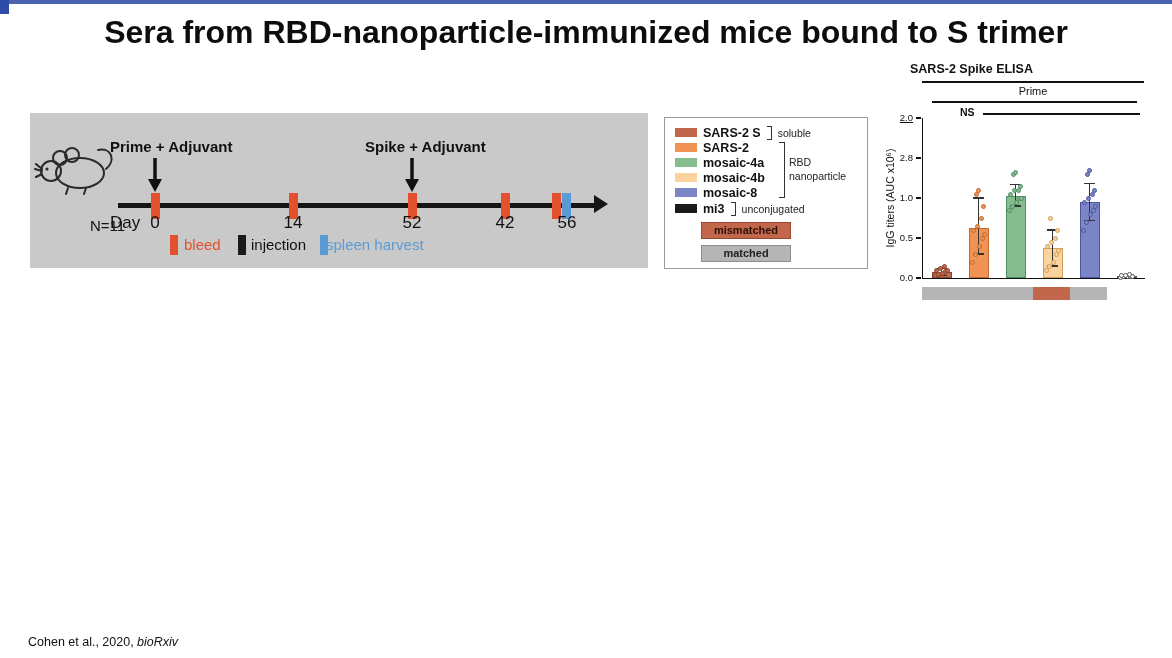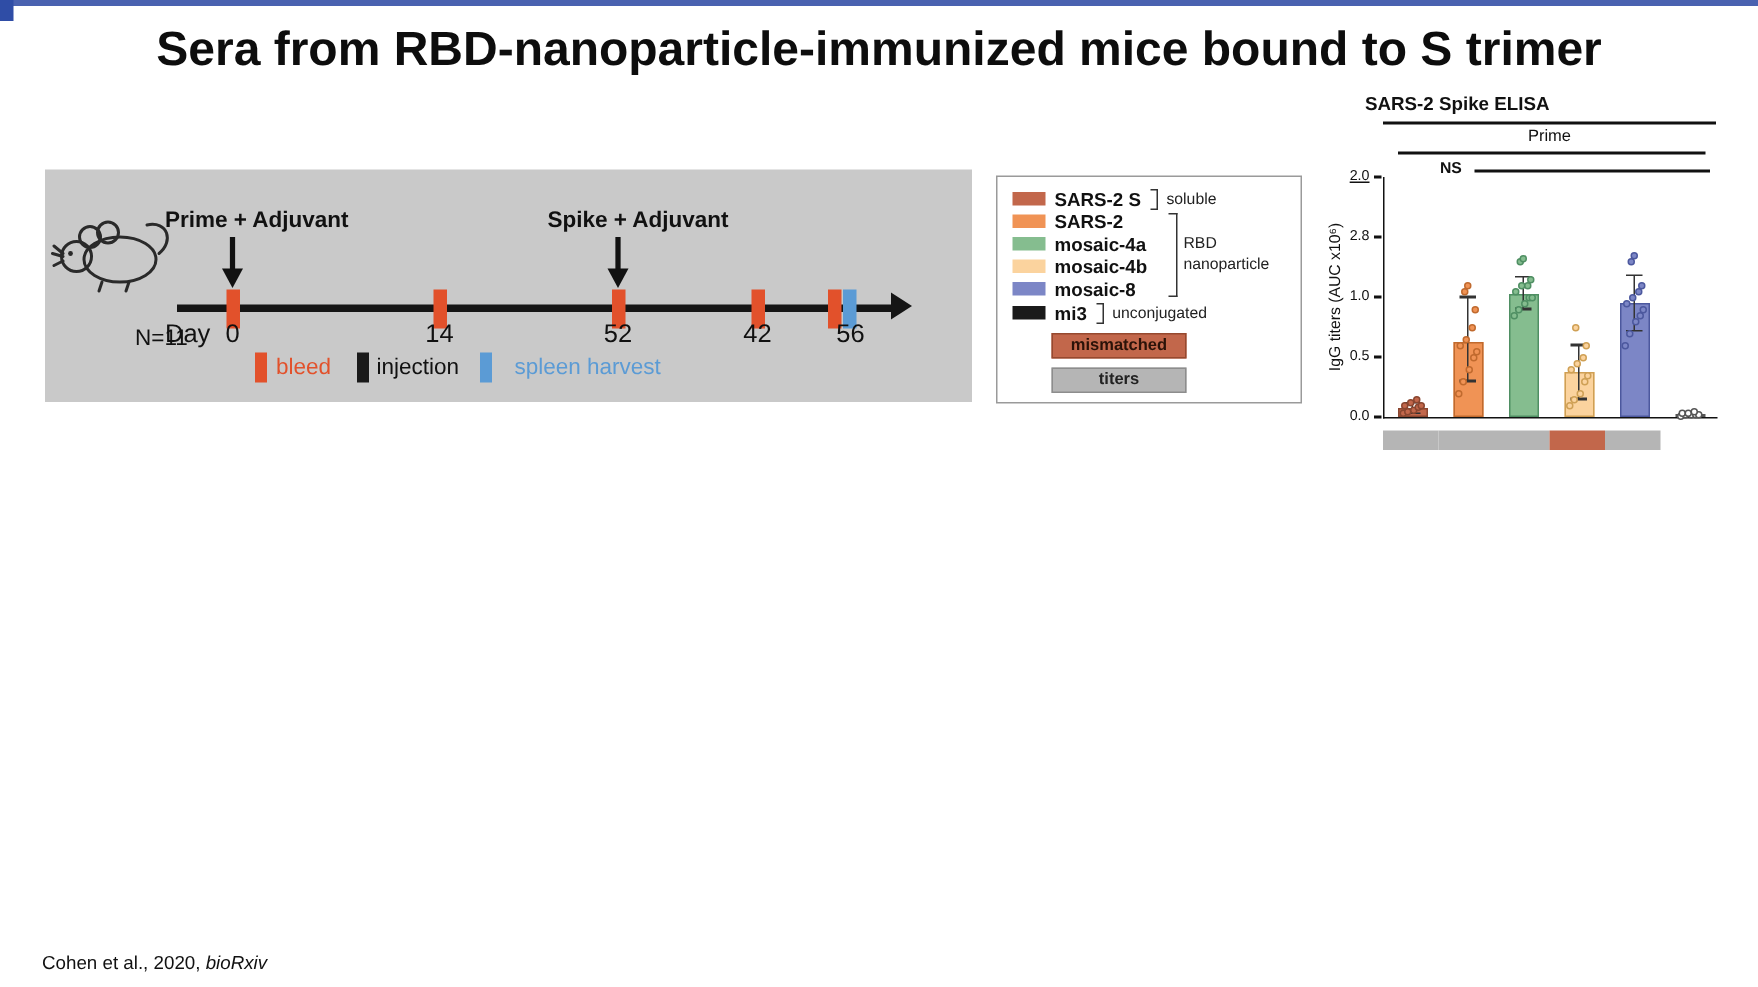--- a/index.html
+++ b/index.html
@@ -116,21 +116,21 @@
   <div class="day-num" style="left:263px">14</div>
   <div class="day-num" style="left:382px">52</div>
   <div class="day-num" style="left:475px">42</div>
   <div class="day-num" style="left:537px">56</div>
 
   <div class="key-tick" style="left:140px;background:#e2512b"></div>
   <div class="key-text" style="left:154px;color:#e2512b">bleed</div>
   <div class="key-tick" style="left:208px;background:#1a1a1a"></div>
   <div class="key-text" style="left:221px;color:#111">injection</div>
   <div class="key-tick" style="left:290px;background:#5b9bd5"></div>
-  <div class="key-text" style="left:313px;color:#5b9bd5">spleen harvest</div>
+  <div class="key-text" style="left:296px;color:#5b9bd5">spleen harvest</div>
 </div>
 
 <div class="legend">
   <div class="lrow" style="top:8px">
     <span class="swatch" style="background: rgb(194, 103, 75);"></span>
     <span class="llabel">SARS-2 S</span>
     <span class="bracket-small"></span>
     <span class="lsuffix">soluble</span>
   </div>
   <div class="lrow" style="top:23px">
@@ -151,21 +151,21 @@
   </div>
   <div class="lrow" style="top:84px">
     <span class="swatch" style="background: rgb(26, 26, 26);"></span>
     <span class="llabel">mi3</span>
     <span class="bracket-small"></span>
     <span class="lsuffix">unconjugated</span>
   </div>
   <div class="group-bracket"></div>
   <div class="group-label">RBD nanoparticle</div>
   <div class="tag mismatched">mismatched</div>
-  <div class="tag matched">titers</div>
+  <div class="tag matched">matched</div>
 </div>
 
 <div class="chart">
   <div class="chart-title">SARS-2 Spike ELISA</div>
   <div class="title-rule"></div>
   <div class="prime-label">Prime</div>
   <div class="prime-rule"></div>
   <div class="ns-label">NS</div>
   <div class="ns-rule"></div>
   <div class="ylabel">IgG titers (AUC x10⁶)</div>

